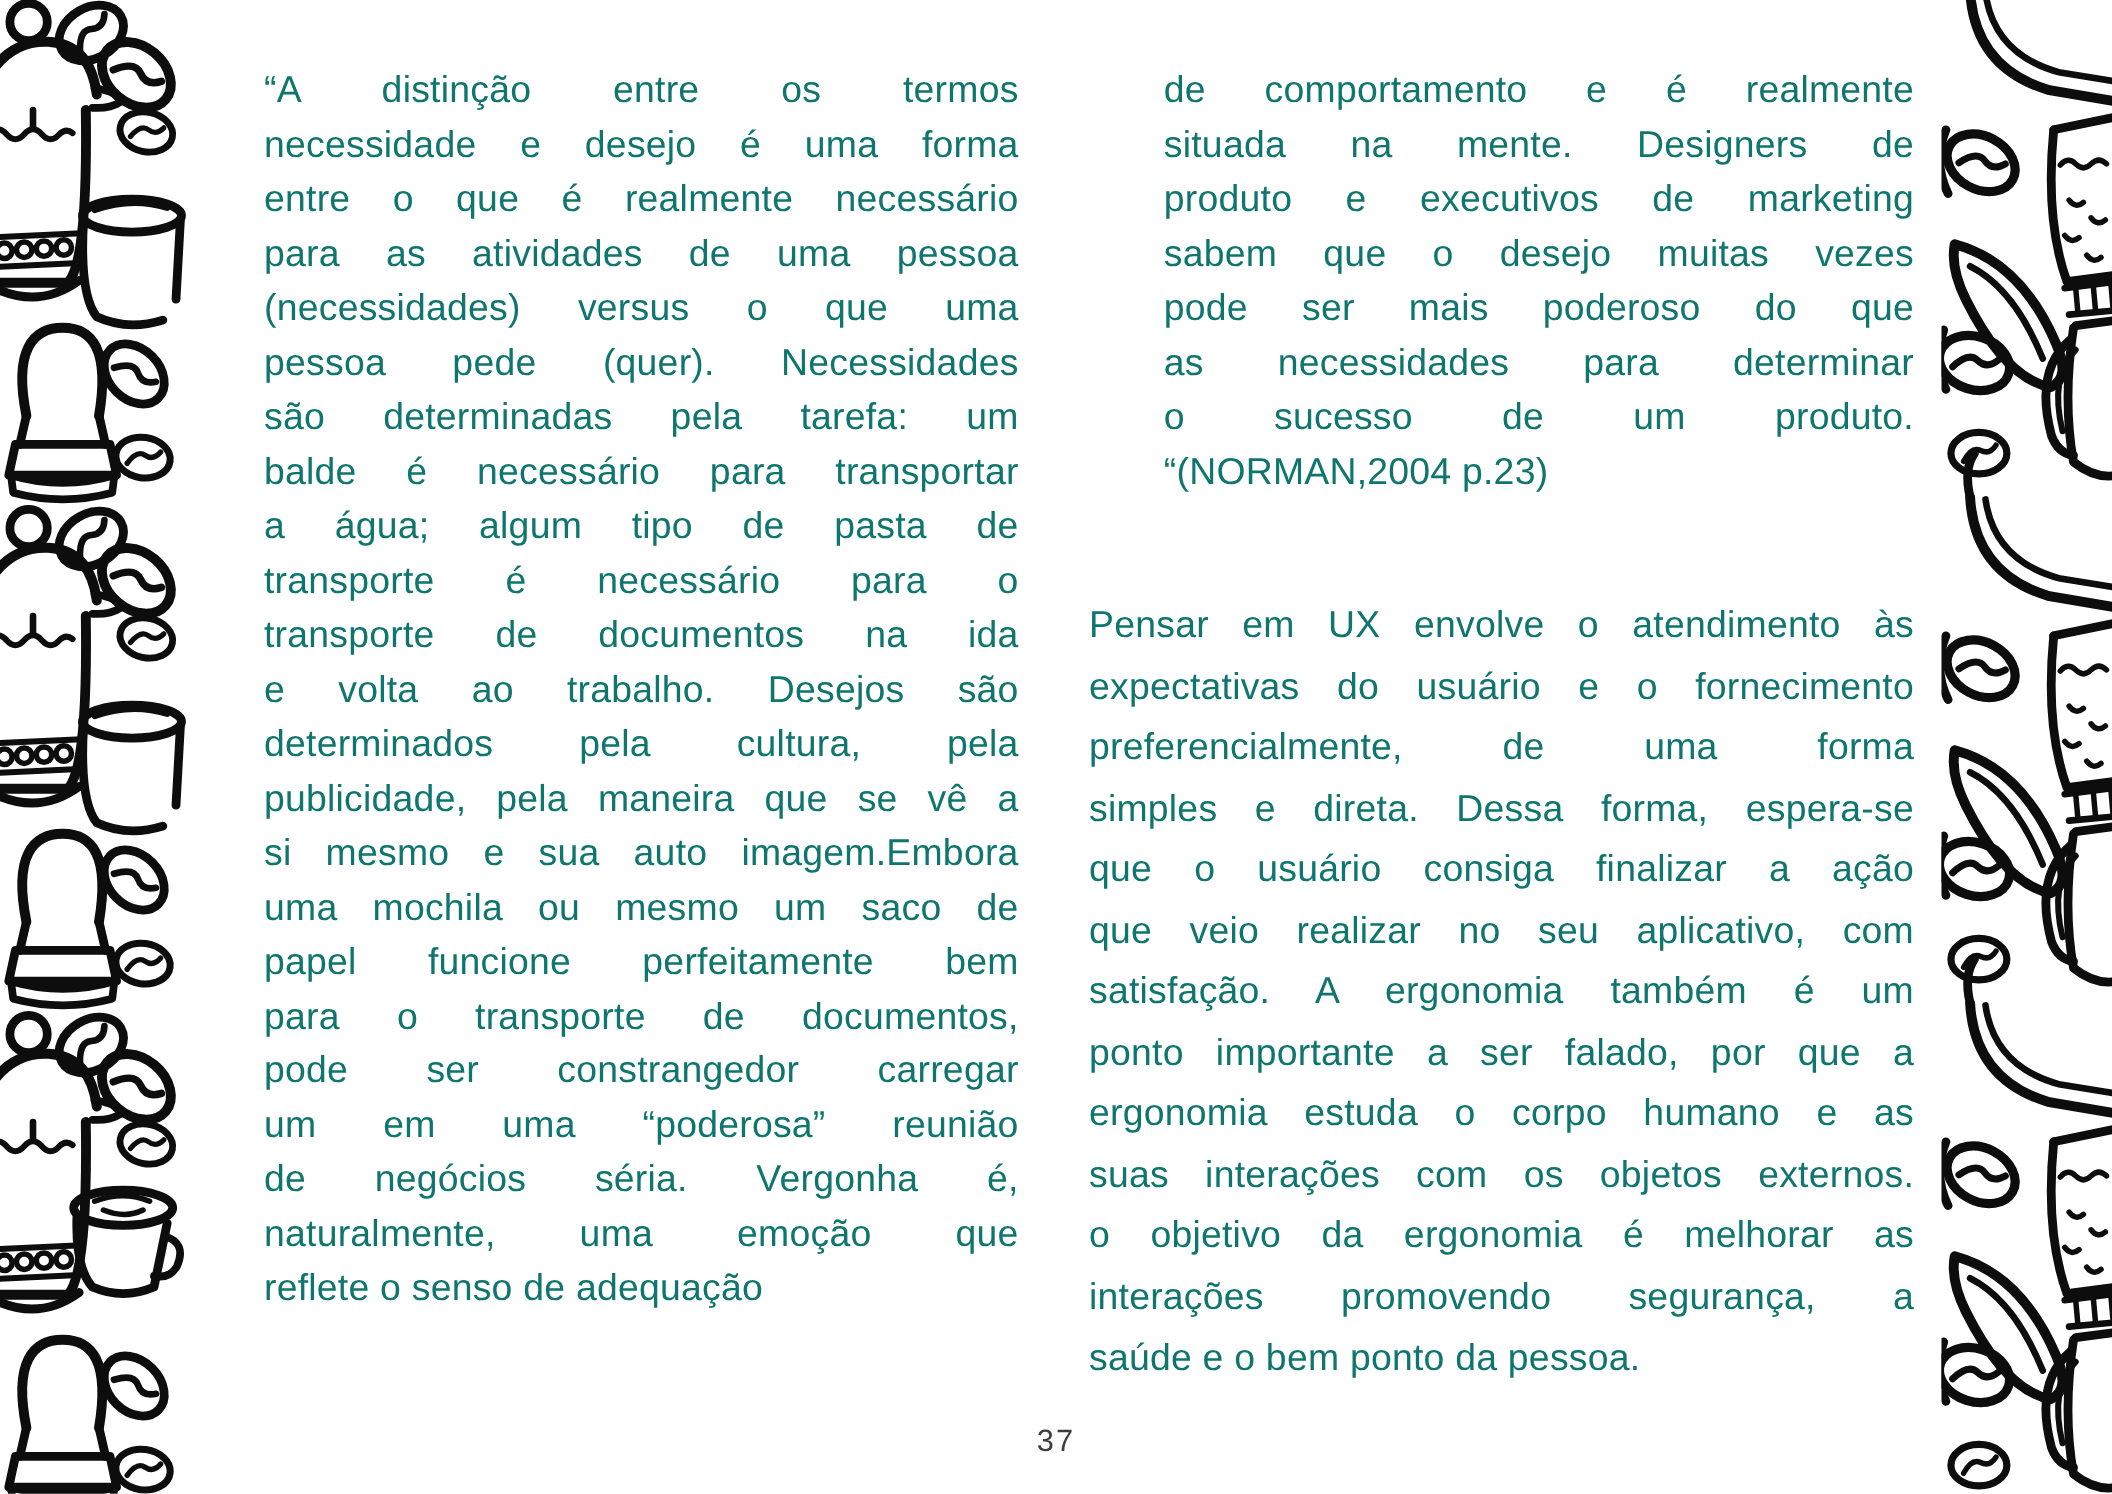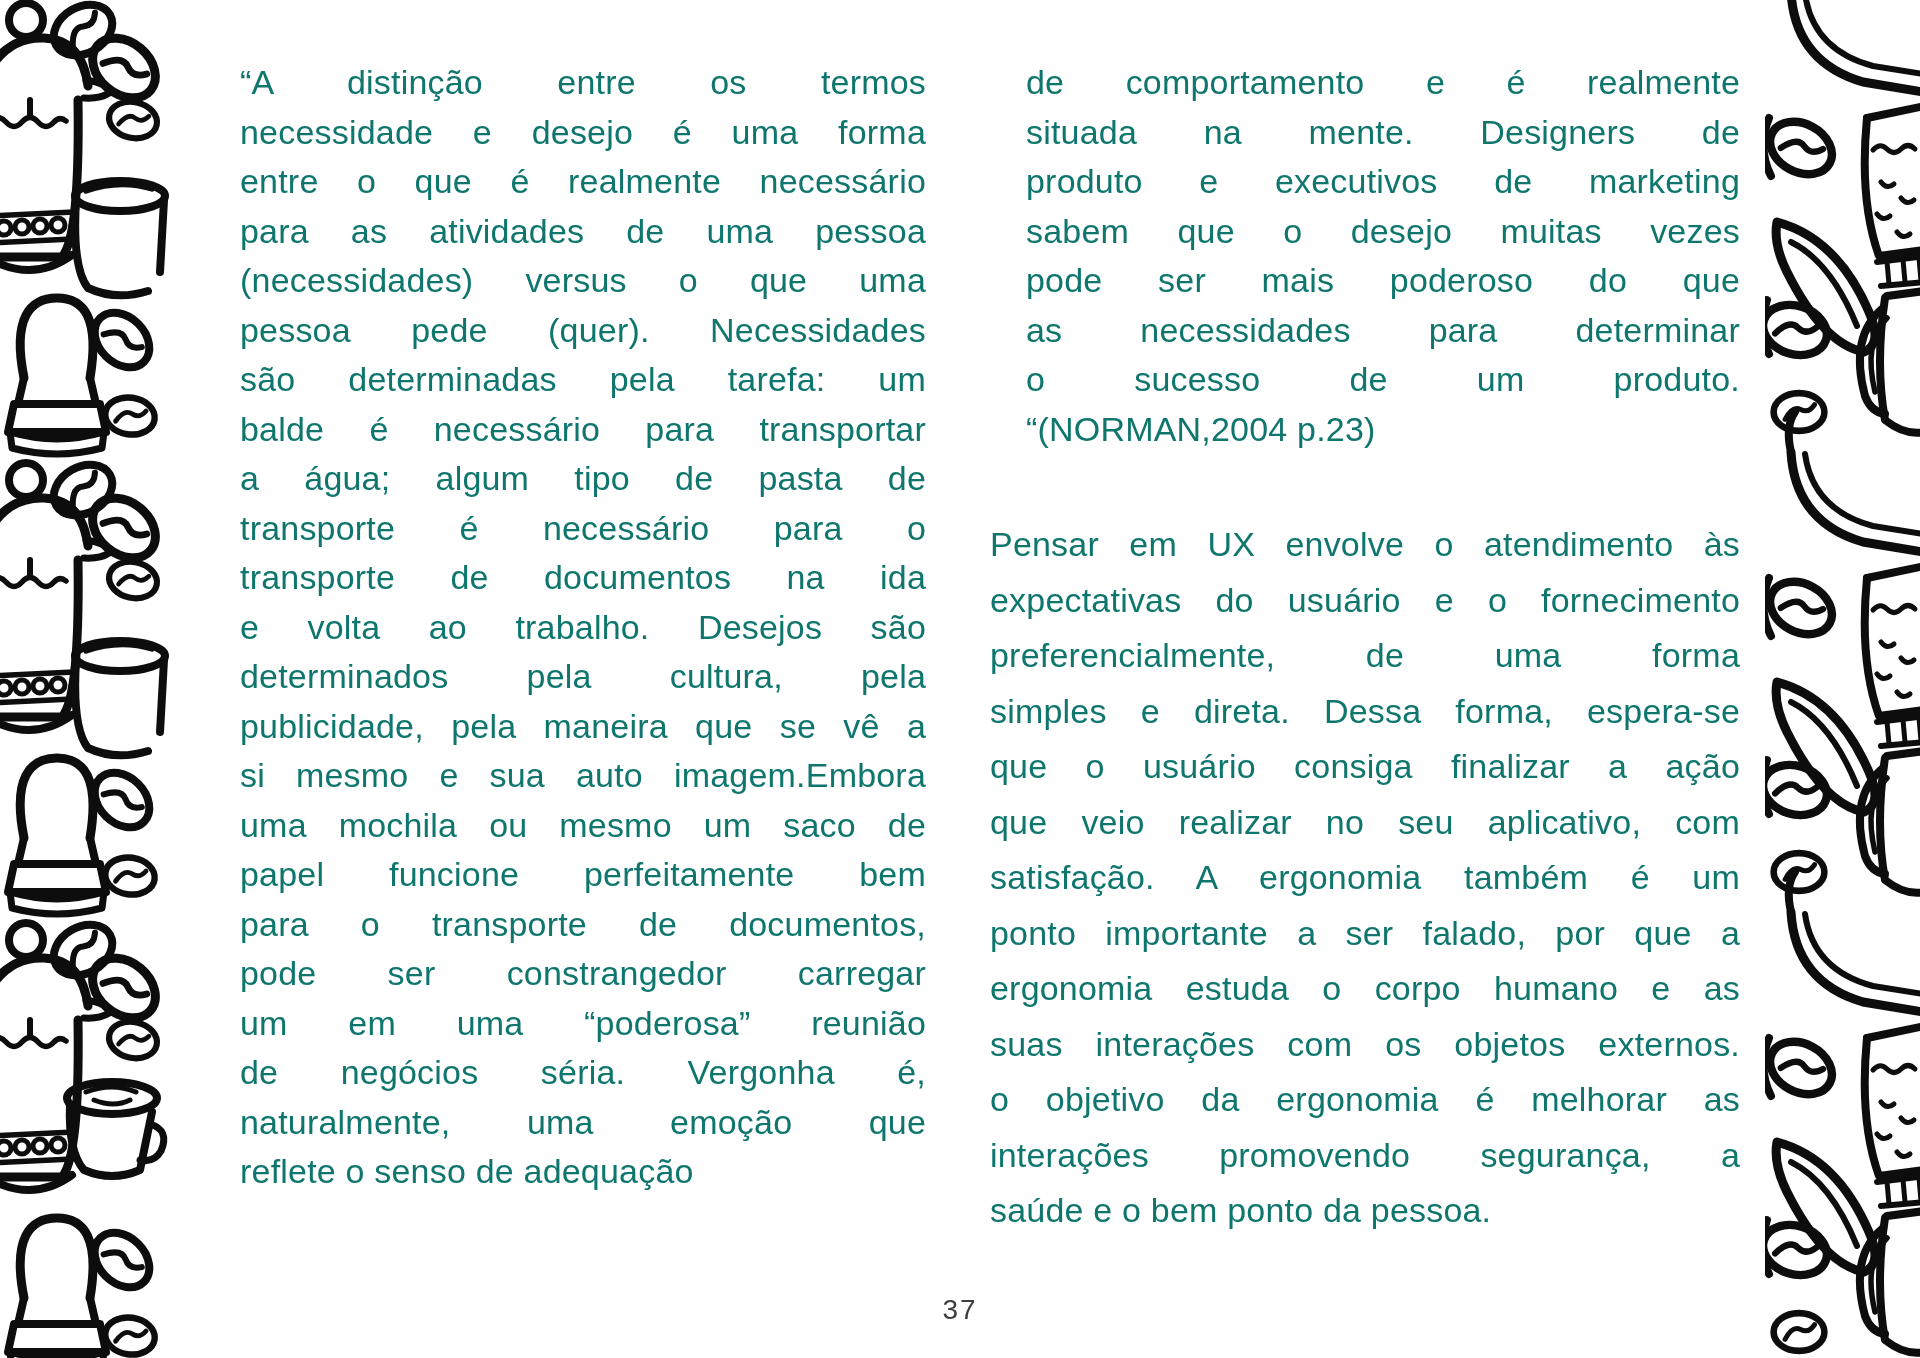--- a/index.html
+++ b/index.html
@@ -6,22 +6,22 @@
   body{
     width:1920px;height:1358px;position:relative;overflow:hidden;
     background:#ffffff;font-family:"Liberation Sans",sans-serif;
   }
   .doodle{position:absolute;top:0;pointer-events:none}
   .doodle.left{left:0}
   .doodle.right{right:0}
   .col{position:absolute;color:#0f766e;font-size:34px;letter-spacing:.2px;font-weight:400}
   .col-left{left:240px;top:58px;width:686px;line-height:49.5px}
   .col-right{left:990px;top:58px;width:750px}
-  .rquote{margin-left:36px;line-height:49.5px}
-  .rpar{margin-top:63px;line-height:55.5px}
+  .rquote{margin-left:68px;line-height:49.5px}
+  .rpar{margin-top:87px;line-height:55.5px}
   .jline{text-align:justify;text-align-last:justify;white-space:normal}
   .jline.jlast{text-align-last:left}
   .pagenum{
     position:absolute;left:0;top:1294px;width:1920px;text-align:center;
     font-size:28px;color:#3d3d3d;font-weight:300;letter-spacing:2px;
   }
   svg *{fill:none;stroke:#0d0d0d;stroke-linecap:round;stroke-linejoin:round}
 </style>
 </head>
 <body>

